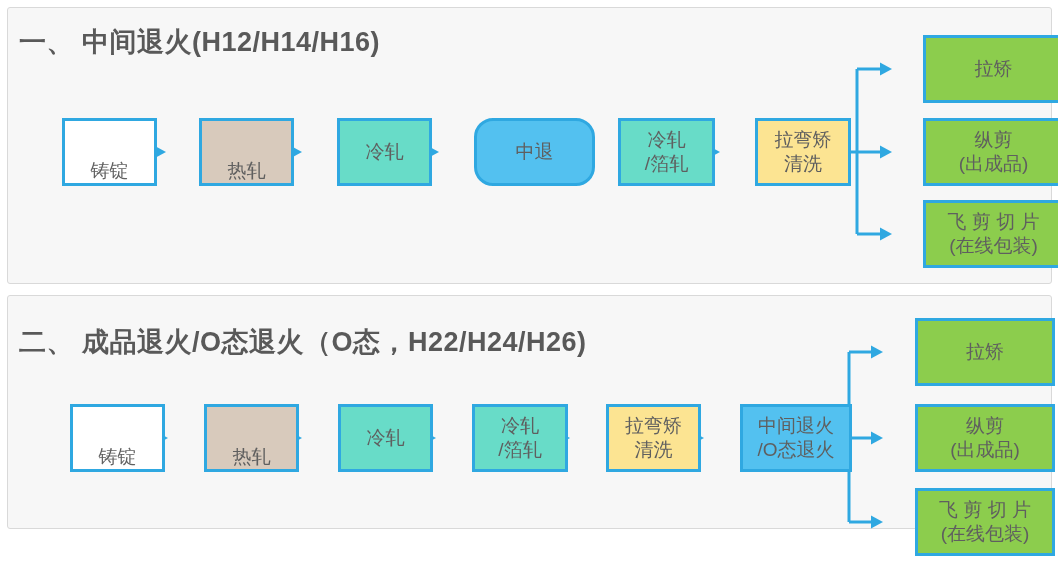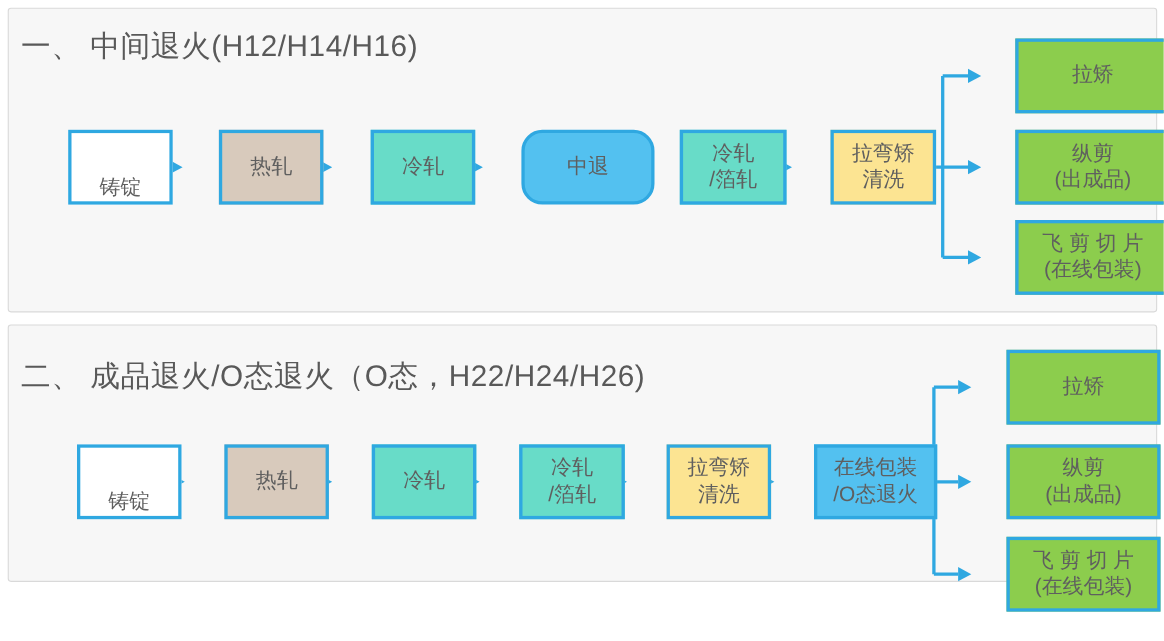--- a/index.html
+++ b/index.html
@@ -6,35 +6,35 @@
   body{font-family:"Liberation Sans","DejaVu Sans",sans-serif;}
   #stage{position:relative;width:1058px;height:583px;background:#ffffff;overflow:hidden;}
   .panel{
     position:absolute;left:7px;width:1045px;
     background:var(--panelbg,#f7f7f7);
     border:1px solid var(--panelborder,#d9d9d9);
     border-radius:3px;box-sizing:border-box;
   }
   .title{
     position:absolute;left:11px;
-    font-size:27px;font-weight:normal;color:var(--title,#595959);
+    font-size:27px;font-weight:bold;color:var(--title,#595959);
     letter-spacing:0.5px;white-space:nowrap;
   }
   .conn{position:absolute;left:0;top:0;}
   .conn line{stroke:var(--arrow,#2fa8e1);stroke-width:3;}
   .conn polygon{fill:var(--arrow,#2fa8e1);}
   .node{
     position:absolute;height:68px;box-sizing:border-box;
     border:3px solid var(--blue,#2fa8e1);
     display:flex;flex-direction:column;align-items:center;justify-content:center;
     font-size:19px;line-height:1.25;color:var(--text,#5f5f5f);
     text-align:center;white-space:nowrap;margin-left:32px;
   }
   .white{background:#ffffff;justify-content:flex-end;}
-  .tan{background:var(--tan,#d8cabc);}
+  .tan{background:var(--tan,#d8cabc);justify-content:flex-end;}
   .teal{background:var(--teal,#68dcc8);}
   .sky{background:var(--sky,#53c1f0);}
   .yellow{background:var(--yellow,#fce492);}
   .green{background:var(--green,#8ccd4d);}
 </style>
 </head>
 <body>
 
 <div id="stage">
 
@@ -137,21 +137,21 @@
     </div>
     <div class="node teal" style="left:432px;top:108px;width:96px;">
       <span>冷轧</span>
         <span>/箔轧</span>
     </div>
     <div class="node yellow" style="left:566px;top:108px;width:95px;">
       <span>拉弯矫</span>
         <span>清洗</span>
     </div>
     <div class="node sky" style="left:700px;top:108px;width:112px;">
-      <span>在线包装</span>
+      <span>中间退火</span>
         <span>/O态退火</span>
     </div>
 
     <div class="node green" style="left:875px;top:22px;width:140px;">
       <span>拉矫</span>
         <span></span>
     </div>
     <div class="node green" style="left:875px;top:108px;width:140px;">
       <span>纵剪</span>
         <span>(出成品)</span>

